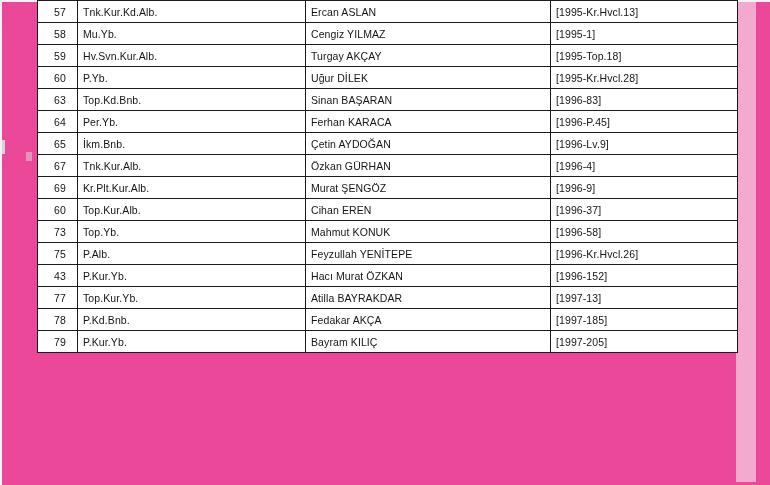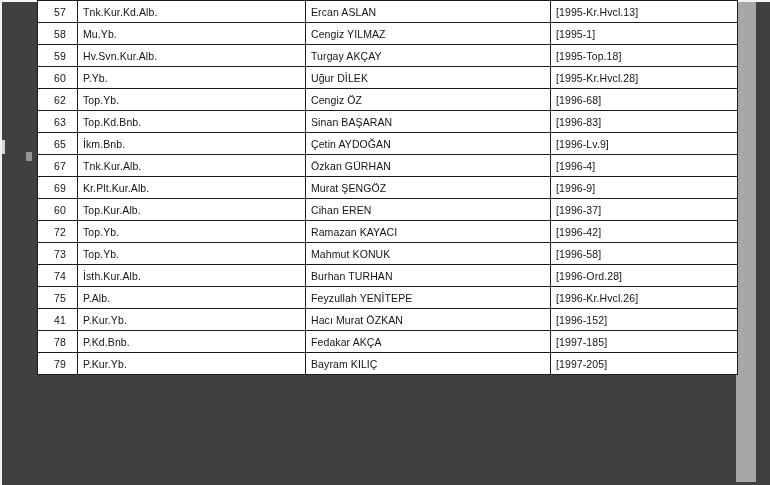--- a/index.html
+++ b/index.html
@@ -10,21 +10,21 @@
   body {
     width: 770px;
     height: 485px;
     overflow: hidden;
     font-family: "Liberation Sans", sans-serif;
   }
   .page {
     position: relative;
     width: 770px;
     height: 485px;
-    background: #404040;
+    background: #ec4899;
   }
   
   .edge-mark {
     position: absolute;
     background: #cfcfcf;
   }
   .edge-left-1 { left: 2px; top: 140px; width: 3px; height: 14px; background: #d4d4d4; }
   .edge-left-2 { left: 0px; top: 0px; width: 2px; height: 485px; background: #f2f2f2; }
   .edge-top-1 { left: 0px; top: 0px; width: 770px; height: 2px; background: #f4f4f4; }
 
@@ -110,30 +110,30 @@
             <td class="col-name">Turgay AKÇAY</td>
             <td class="col-code">[1995-Top.18]</td>
           </tr>
           <tr>
             <td class="col-no">60</td>
             <td class="col-rank">P.Yb.</td>
             <td class="col-name">Uğur DİLEK</td>
             <td class="col-code">[1995-Kr.Hvcl.28]</td>
           </tr>
           <tr>
-            <td class="col-no">62</td>
-            <td class="col-rank">Top.Yb.</td>
-            <td class="col-name">Cengiz ÖZ</td>
-            <td class="col-code">[1996-68]</td>
-          </tr>
-          <tr>
             <td class="col-no">63</td>
             <td class="col-rank">Top.Kd.Bnb.</td>
             <td class="col-name">Sinan BAŞARAN</td>
             <td class="col-code">[1996-83]</td>
+          </tr>
+          <tr>
+            <td class="col-no">64</td>
+            <td class="col-rank">Per.Yb.</td>
+            <td class="col-name">Ferhan KARACA</td>
+            <td class="col-code">[1996-P.45]</td>
           </tr>
           <tr>
             <td class="col-no">65</td>
             <td class="col-rank">İkm.Bnb.</td>
             <td class="col-name">Çetin AYDOĞAN</td>
             <td class="col-code">[1996-Lv.9]</td>
           </tr>
           <tr>
             <td class="col-no">67</td>
             <td class="col-rank">Tnk.Kur.Alb.</td>
@@ -146,48 +146,42 @@
             <td class="col-name">Murat ŞENGÖZ</td>
             <td class="col-code">[1996-9]</td>
           </tr>
           <tr>
             <td class="col-no">60</td>
             <td class="col-rank">Top.Kur.Alb.</td>
             <td class="col-name">Cihan EREN</td>
             <td class="col-code">[1996-37]</td>
           </tr>
           <tr>
-            <td class="col-no">72</td>
-            <td class="col-rank">Top.Yb.</td>
-            <td class="col-name">Ramazan KAYACI</td>
-            <td class="col-code">[1996-42]</td>
-          </tr>
-          <tr>
             <td class="col-no">73</td>
             <td class="col-rank">Top.Yb.</td>
             <td class="col-name">Mahmut KONUK</td>
             <td class="col-code">[1996-58]</td>
-          </tr>
-          <tr>
-            <td class="col-no">74</td>
-            <td class="col-rank">İsth.Kur.Alb.</td>
-            <td class="col-name">Burhan TURHAN</td>
-            <td class="col-code">[1996-Ord.28]</td>
           </tr>
           <tr>
             <td class="col-no">75</td>
             <td class="col-rank">P.Alb.</td>
             <td class="col-name">Feyzullah YENİTEPE</td>
             <td class="col-code">[1996-Kr.Hvcl.26]</td>
           </tr>
           <tr>
-            <td class="col-no">41</td>
+            <td class="col-no">43</td>
             <td class="col-rank">P.Kur.Yb.</td>
             <td class="col-name">Hacı Murat ÖZKAN</td>
             <td class="col-code">[1996-152]</td>
+          </tr>
+          <tr>
+            <td class="col-no">77</td>
+            <td class="col-rank">Top.Kur.Yb.</td>
+            <td class="col-name">Atilla BAYRAKDAR</td>
+            <td class="col-code">[1997-13]</td>
           </tr>
           <tr>
             <td class="col-no">78</td>
             <td class="col-rank">P.Kd.Bnb.</td>
             <td class="col-name">Fedakar AKÇA</td>
             <td class="col-code">[1997-185]</td>
           </tr>
           <tr>
             <td class="col-no">79</td>
             <td class="col-rank">P.Kur.Yb.</td>

